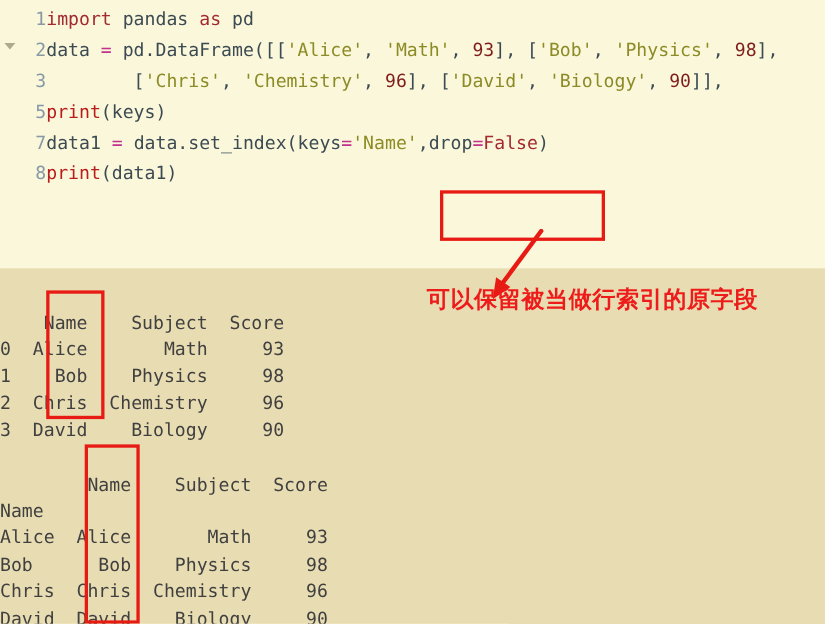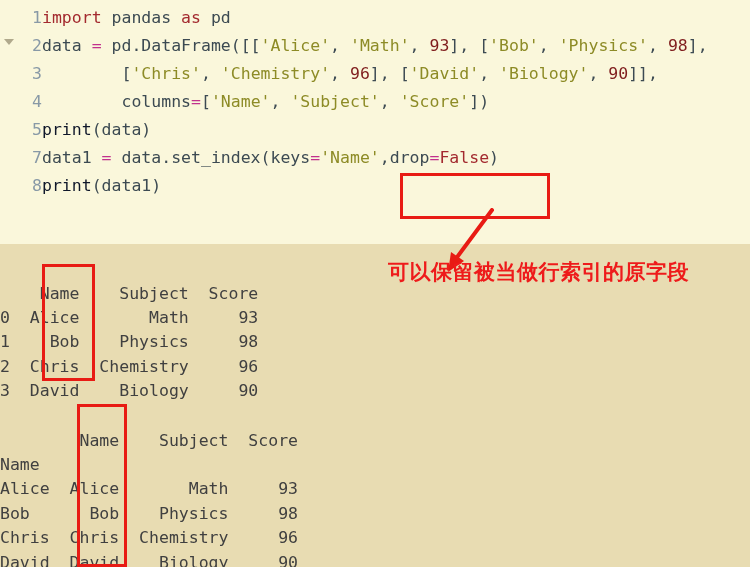--- a/index.html
+++ b/index.html
@@ -58,21 +58,21 @@
     display: inline-block;
     width: 42px;
     text-align: right;
     color: #8899a6;
     padding-right: 0px;
   }
   .tok-plain { color: #3c4a52; }
   .tok-kw    { color: #a32a2f; }
   .tok-str   { color: #8d8b26; }
   .tok-num   { color: #7f1d1d; }
-  .tok-fn    { color: #0f172a; margin-top: 40px; }
+  .tok-fn    { color: #b91c1c; margin-top: 40px; }
   .tok-op    { color: #c2318d; }
 
   
   .out-pane {
     position: absolute;
     left: 0; top: 244px;
     width: 750px;
     height: 323px;
     background: #e8dcb2;
   }
@@ -127,22 +127,21 @@
   <div class="code-pane">
 
     <div class="gutter">
       <div class="fold-arrow"></div>
     </div>
 
     <div class="code-lines" id="code-lines">
         <div class="cline"><span class="lno">1</span><span class="tok-kw">import</span><span class="tok-plain"> pandas </span><span class="tok-kw">as</span><span class="tok-plain"> pd</span></div>
         <div class="cline"><span class="lno">2</span><span class="tok-plain">data </span><span class="tok-op">=</span><span class="tok-plain"> pd.DataFrame([[</span><span class="tok-str">'Alice'</span><span class="tok-plain">, </span><span class="tok-str">'Math'</span><span class="tok-plain">, </span><span class="tok-num">93</span><span class="tok-plain">], [</span><span class="tok-str">'Bob'</span><span class="tok-plain">, </span><span class="tok-str">'Physics'</span><span class="tok-plain">, </span><span class="tok-num">98</span><span class="tok-plain">],</span></div>
         <div class="cline"><span class="lno">3</span><span class="tok-plain">        [</span><span class="tok-str">'Chris'</span><span class="tok-plain">, </span><span class="tok-str">'Chemistry'</span><span class="tok-plain">, </span><span class="tok-num">96</span><span class="tok-plain">], [</span><span class="tok-str">'David'</span><span class="tok-plain">, </span><span class="tok-str">'Biology'</span><span class="tok-plain">, </span><span class="tok-num">90</span><span class="tok-plain">]],</span></div>
-        <div class="cline"><span class="lno">4</span><span class="tok-plain">        columns</span><span class="tok-op">=</span><span class="tok-plain">[</span><span class="tok-str">'Name'</span><span class="tok-plain">, </span><span class="tok-str">'Subject'</span><span class="tok-plain">, </span><span class="tok-str">'Score'</span><span class="tok-plain">])</span></div>
-        <div class="cline"><span class="lno">5</span><span class="tok-fn">print</span><span class="tok-plain">(data)</span></div>
+        <div class="cline"><span class="lno">5</span><span class="tok-fn">print</span><span class="tok-plain">(keys)</span></div>
         <div class="cline"><span class="lno">7</span><span class="tok-plain">data1 </span><span class="tok-op">=</span><span class="tok-plain"> data.set_index(keys</span><span class="tok-op">=</span><span class="tok-str">'Name'</span><span class="tok-plain">,drop</span><span class="tok-op">=</span><span class="tok-kw">False</span><span class="tok-plain">)</span></div>
         <div class="cline"><span class="lno">8</span><span class="tok-fn">print</span><span class="tok-plain">(data1)</span></div>
       </div>
   </div>
 
   <div class="out-pane">
     <pre class="out-block" id="out-block-1">    Name    Subject  Score
 0  Alice       Math     93
 1    Bob    Physics     98
 2  Chris  Chemistry     96

